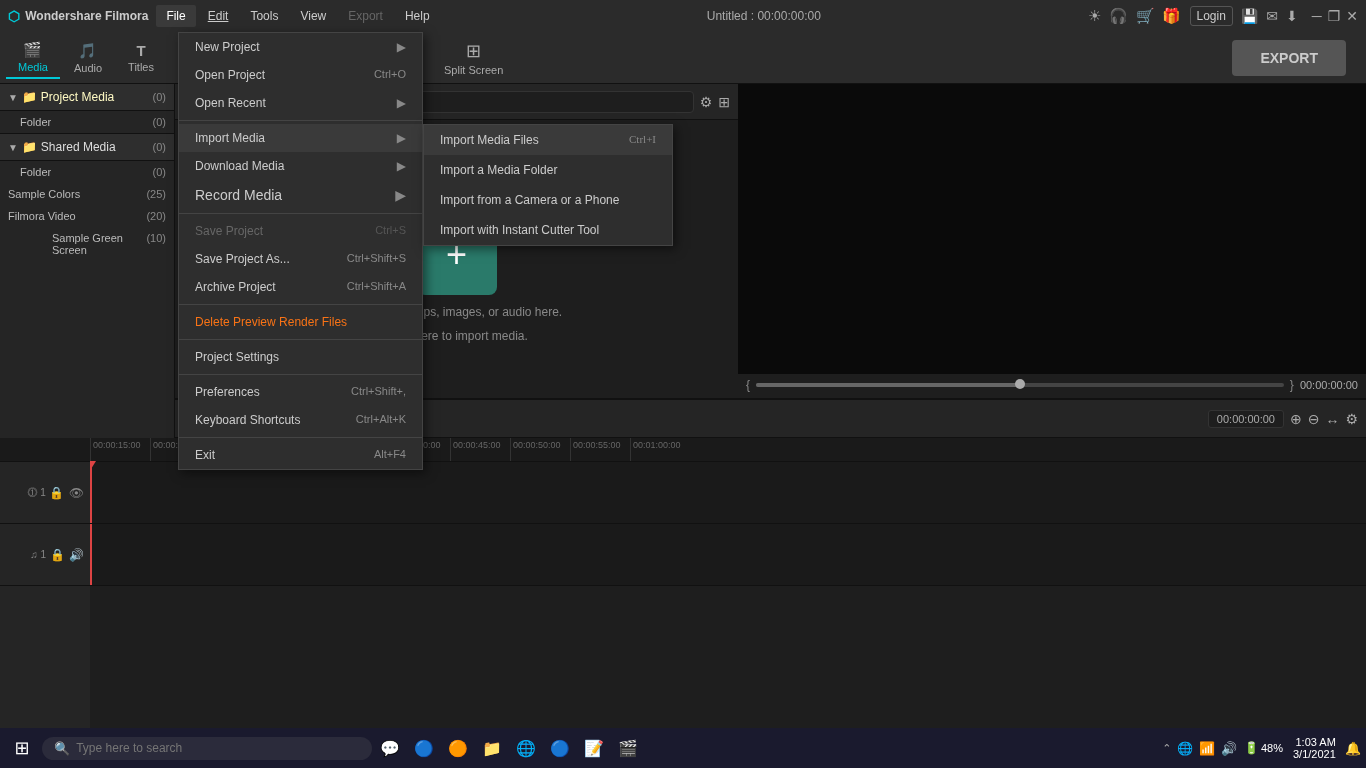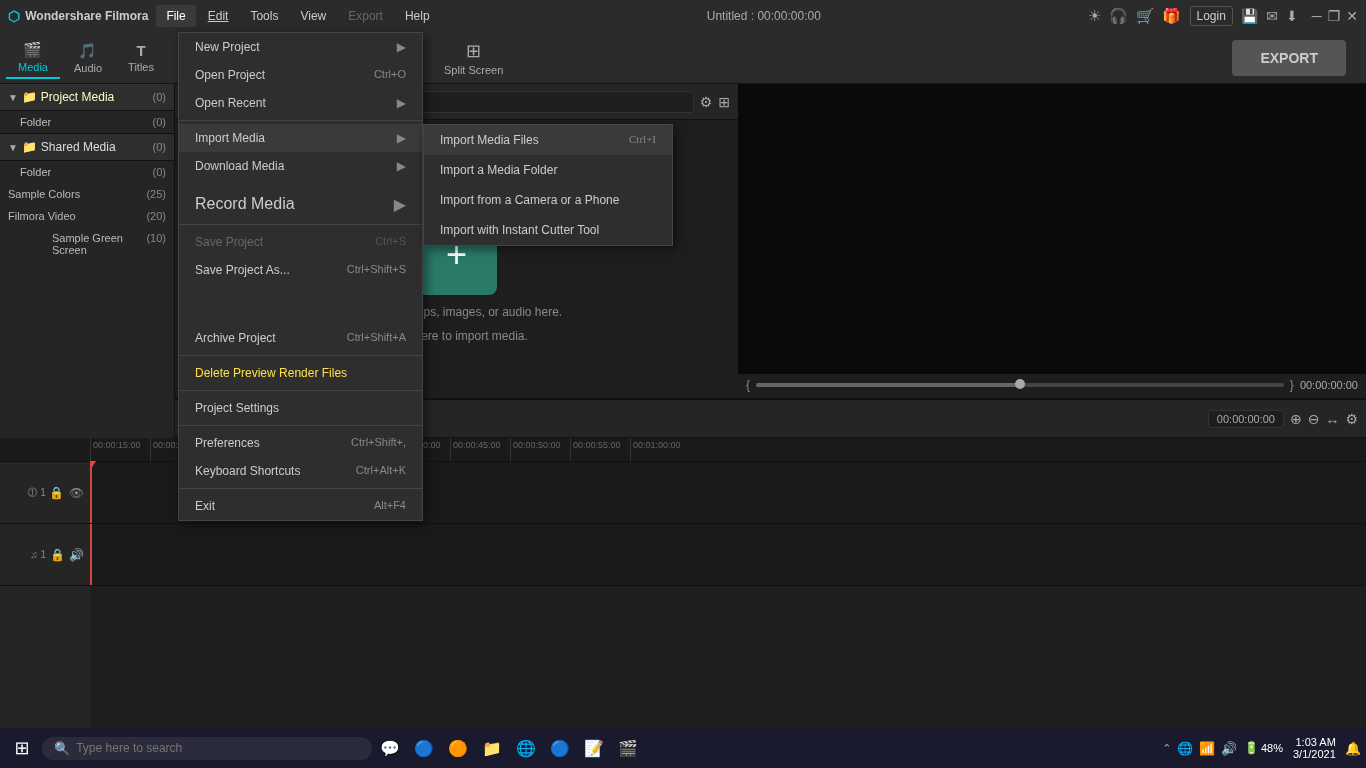--- a/index.html
+++ b/index.html
@@ -255,41 +255,41 @@
       <div style="padding:8px 16px;color:#ccc;cursor:pointer;font-size:12px;">
         <span>Import with Instant Cutter Tool</span>
       </div>
     </div>
   </div>
 
   <div style="padding:7px 16px;color:#ccc;cursor:pointer;display:flex;justify-content:space-between;font-size:12px;">
     <span>Download Media</span>
     <span style="color:#888;">▶</span>
   </div>
-  <div style="padding:7px 16px;color:#ccc;cursor:pointer;display:flex;justify-content:space-between;font-size:16px;margin-top:8px;">
+  <div style="padding:7px 16px;color:#ccc;cursor:pointer;display:flex;justify-content:space-between;font-size:14px;">
     <span>Record Media</span>
     <span style="color:#888;">▶</span>
   </div>
   <div style="height:1px;background:#444;margin:3px 0;"></div>
 
   <div style="padding:7px 16px;color:#666;cursor:default;display:flex;justify-content:space-between;font-size:12px;">
     <span>Save Project</span>
     <span style="color:#555;font-size:11px;">Ctrl+S</span>
   </div>
   <div style="padding:7px 16px;color:#ccc;cursor:pointer;display:flex;justify-content:space-between;font-size:12px;">
     <span>Save Project As...</span>
     <span style="color:#888;font-size:11px;">Ctrl+Shift+S</span>
   </div>
-  <div style="padding:7px 16px;color:#ccc;cursor:pointer;display:flex;justify-content:space-between;font-size:12px;margin-top:40px;">
+  <div style="padding:7px 16px;color:#ccc;cursor:pointer;display:flex;justify-content:space-between;font-size:12px;">
     <span>Archive Project</span>
     <span style="color:#888;font-size:11px;">Ctrl+Shift+A</span>
   </div>
   <div style="height:1px;background:#444;margin:3px 0;"></div>
 
-  <div style="padding:7px 16px;color:#fde047;cursor:pointer;font-size:12px;">
+  <div style="padding:7px 16px;color:#f97316;cursor:pointer;font-size:12px;">
     <span>Delete Preview Render Files</span>
   </div>
   <div style="height:1px;background:#444;margin:3px 0;"></div>
 
   <div style="padding:7px 16px;color:#ccc;cursor:pointer;font-size:12px;">
     <span>Project Settings</span>
   </div>
   <div style="height:1px;background:#444;margin:3px 0;"></div>
 
   <div style="padding:7px 16px;color:#ccc;cursor:pointer;display:flex;justify-content:space-between;font-size:12px;">

